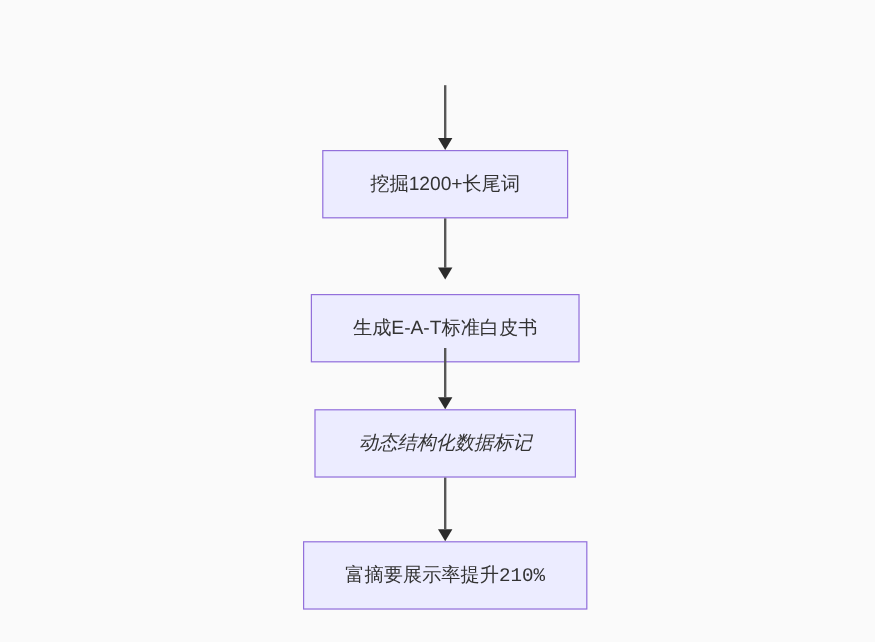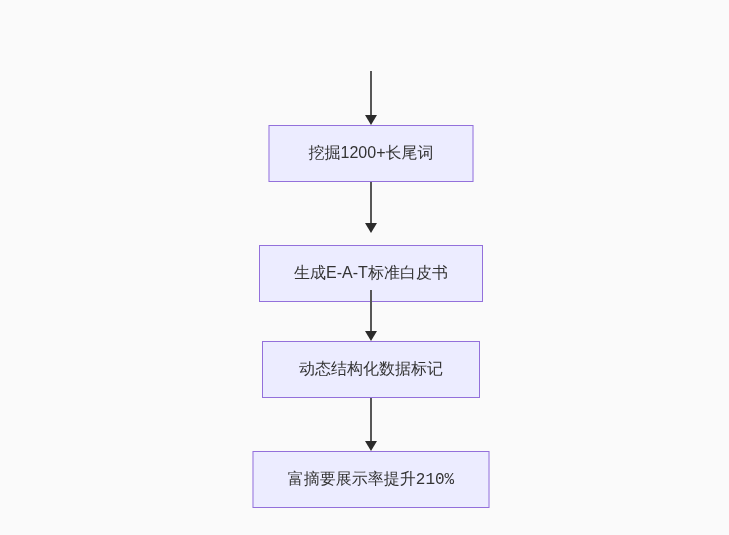--- a/index.html
+++ b/index.html
@@ -32,21 +32,21 @@
     align-items: center;
     justify-content: center;
     color: #333333;
     font-size: 16px;
     white-space: nowrap;
     box-sizing: content-box;
   }
   .node-1 { top: 14px;  width: 144px; }
   .node-2 { top: 125px; width: 203px; }
   .node-3 { top: 233px; width: 222px; margin-top: 12px; }
-  .node-4 { top: 341px; width: 216px; }
+  .node-4 { top: 341px; width: 216px; font-style: italic; }
   .node-5 { top: 451px; width: 235px; font-family: Liberation Mono, monospace; }
 
   .connector {
     position: absolute;
     left: 371px;
     transform: translateX(-50%);
     width: 12px;
     display: flex;
     flex-direction: column;
     align-items: center;

